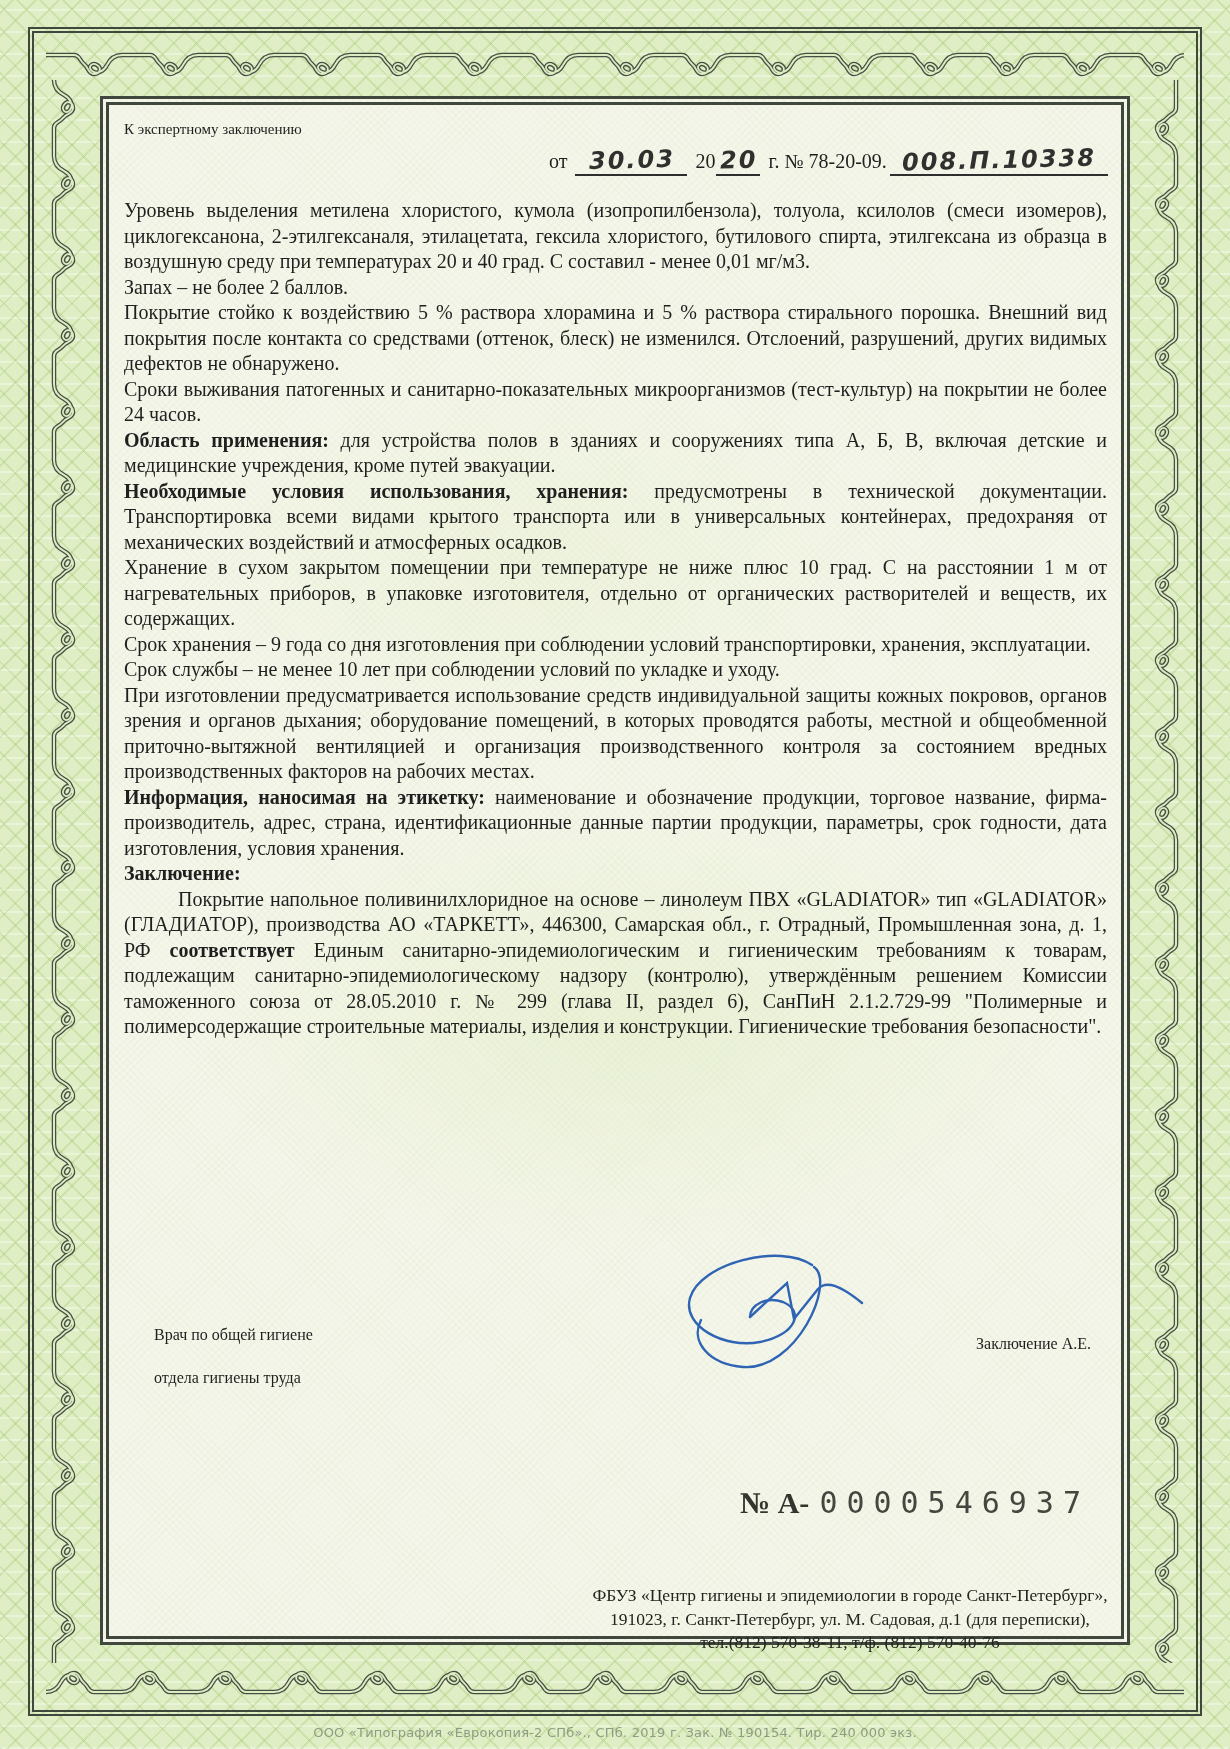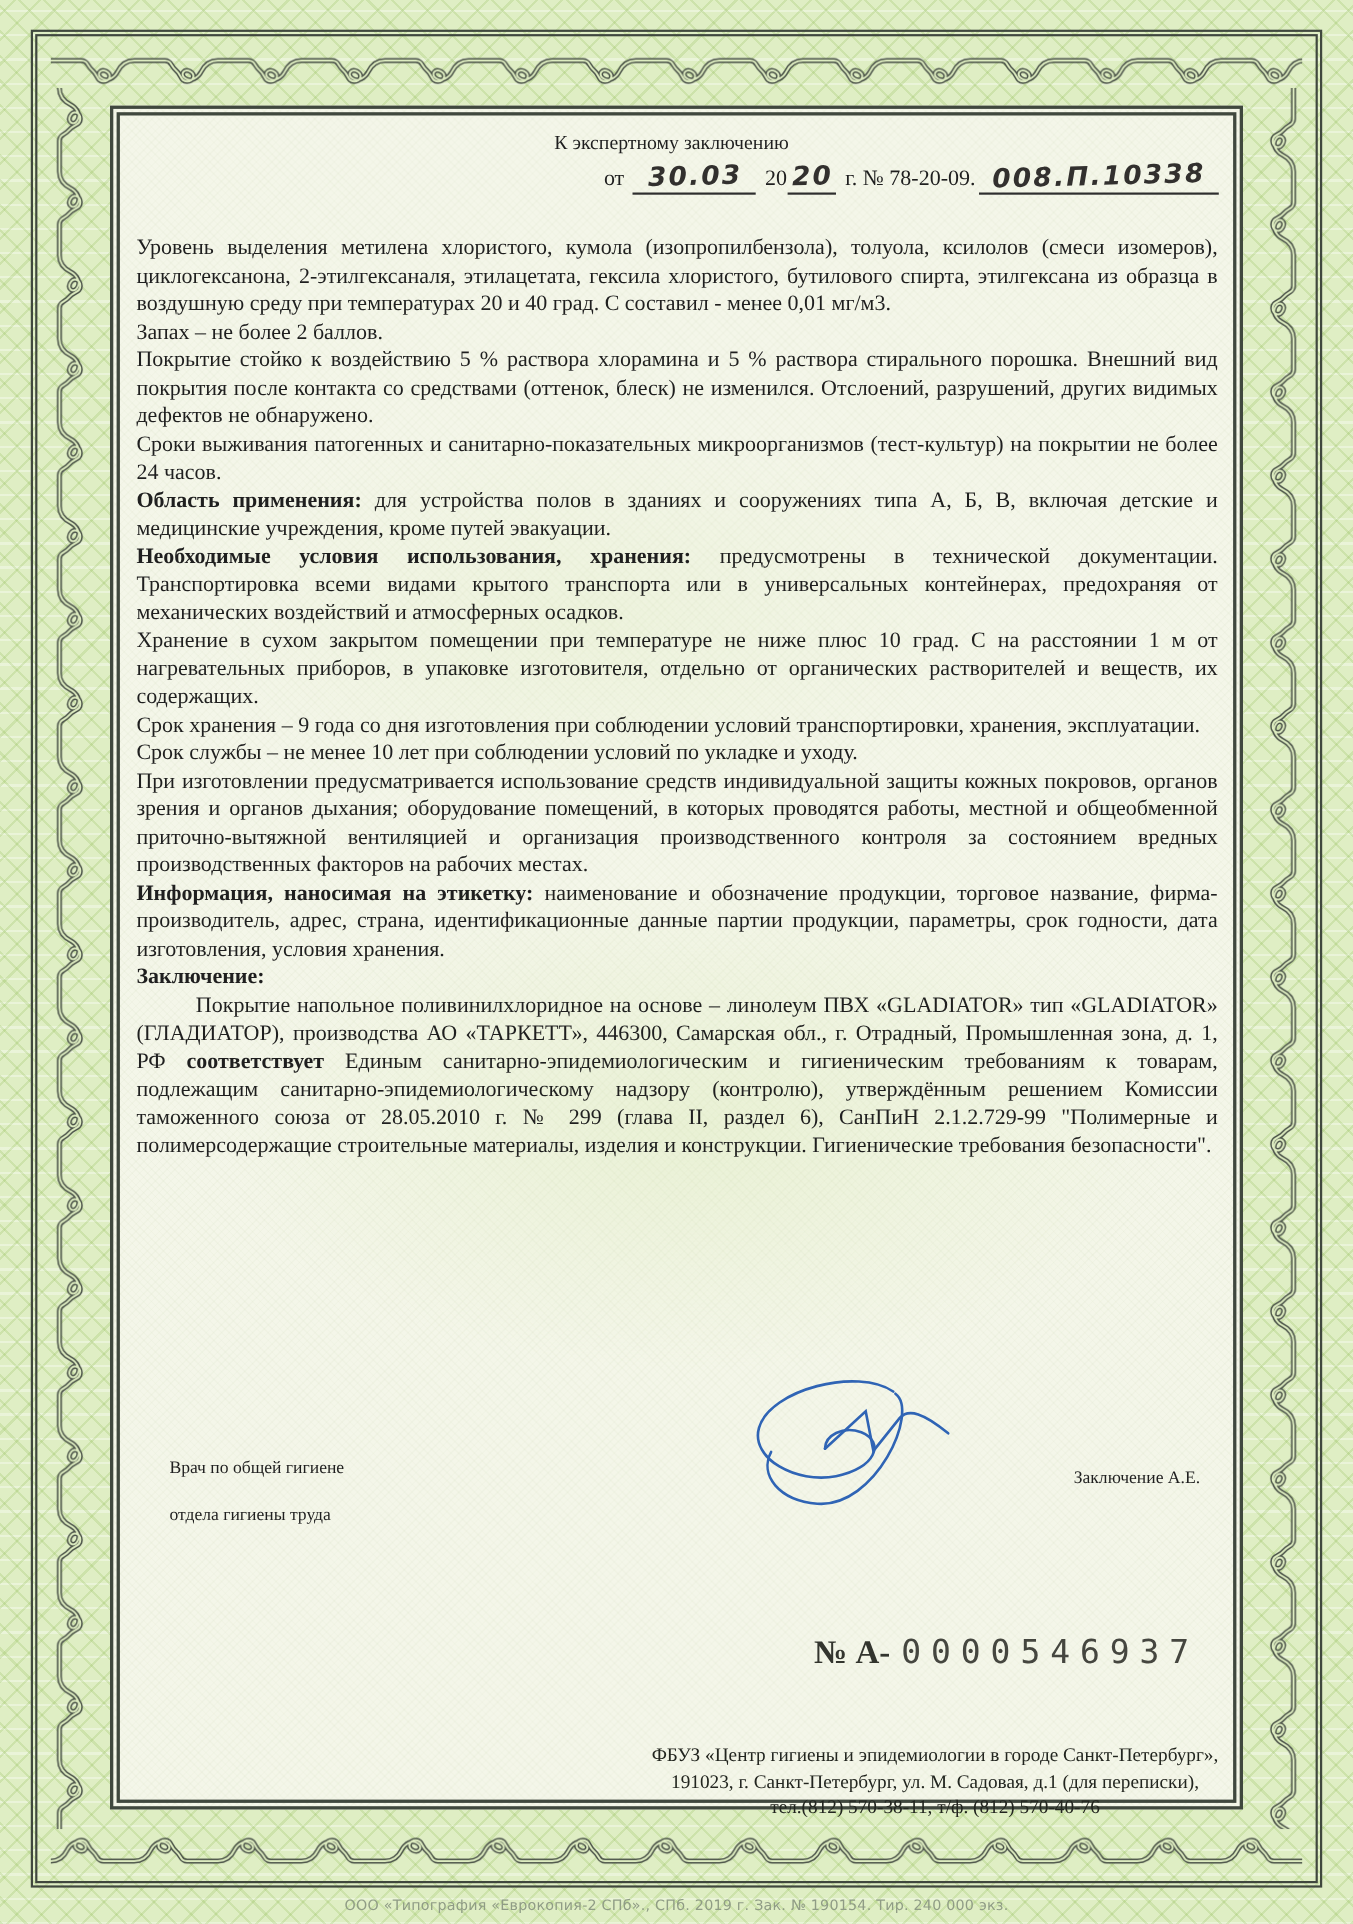--- a/index.html
+++ b/index.html
@@ -36,36 +36,36 @@
       radial-gradient(ellipse 620px 320px at 52% 60%, rgba(205,228,160,0.28), transparent 70%),
       radial-gradient(ellipse 520px 260px at 42% 30%, rgba(210,230,170,0.20), transparent 70%),
       repeating-linear-gradient(45deg, rgba(180,195,150,0.08) 0 1px, transparent 1px 5px),
       repeating-linear-gradient(-45deg, rgba(180,195,150,0.08) 0 1px, transparent 1px 5px);
   }
   .content{
     position:relative;
     padding:12px 14px 0 15px;
     font-size:20px;line-height:25.5px;
   }
-  .hdr-note{text-align:center;font-size:18px;padding-right:10px;}
+  .hdr-note{text-align:left;font-size:15px;padding-right:10px;}
   .date-line{margin:6px 0 0 425px;font-size:20px;white-space:nowrap;}
   .hw{
     display:inline-block;
     font-family:"DejaVu Sans",sans-serif;
     font-style:italic;font-weight:bold;
     font-size:24px;line-height:22px;
     color:#32302e;letter-spacing:2px;
     text-align:center;
     transform:rotate(-1.5deg);
   }
   .u{display:inline-block;border-bottom:2px solid #2e2e2e;text-align:center;margin:0 3px;}
   .u1{min-width:112px;}
   .u2{min-width:44px;margin-left:1px;}
   .u3{min-width:218px;}
-  .body-text{margin-top:36px;}
+  .body-text{margin-top:22px;}
   .body-text p{margin:0;text-align:justify;}
   .gap-top{margin-top:25px;}
   .lead{font-weight:bold;}
   .concl-head{margin-top:25px;text-align:center;font-weight:bold;}
   .concl-par{text-indent:54px;}
   .signoff{position:absolute;top:1200px;left:29px;right:24px;display:flex;justify-content:space-between;align-items:flex-start;}
   .role p{margin:16px;line-height:27px;}
   .who{margin-top:30px;padding-right:6px;}
   .sig{position:absolute;top:1118px;left:491px;width:280px;height:175px;pointer-events:none;}
   .serial{position:absolute;top:1380px;right:31px;white-space:nowrap;}

